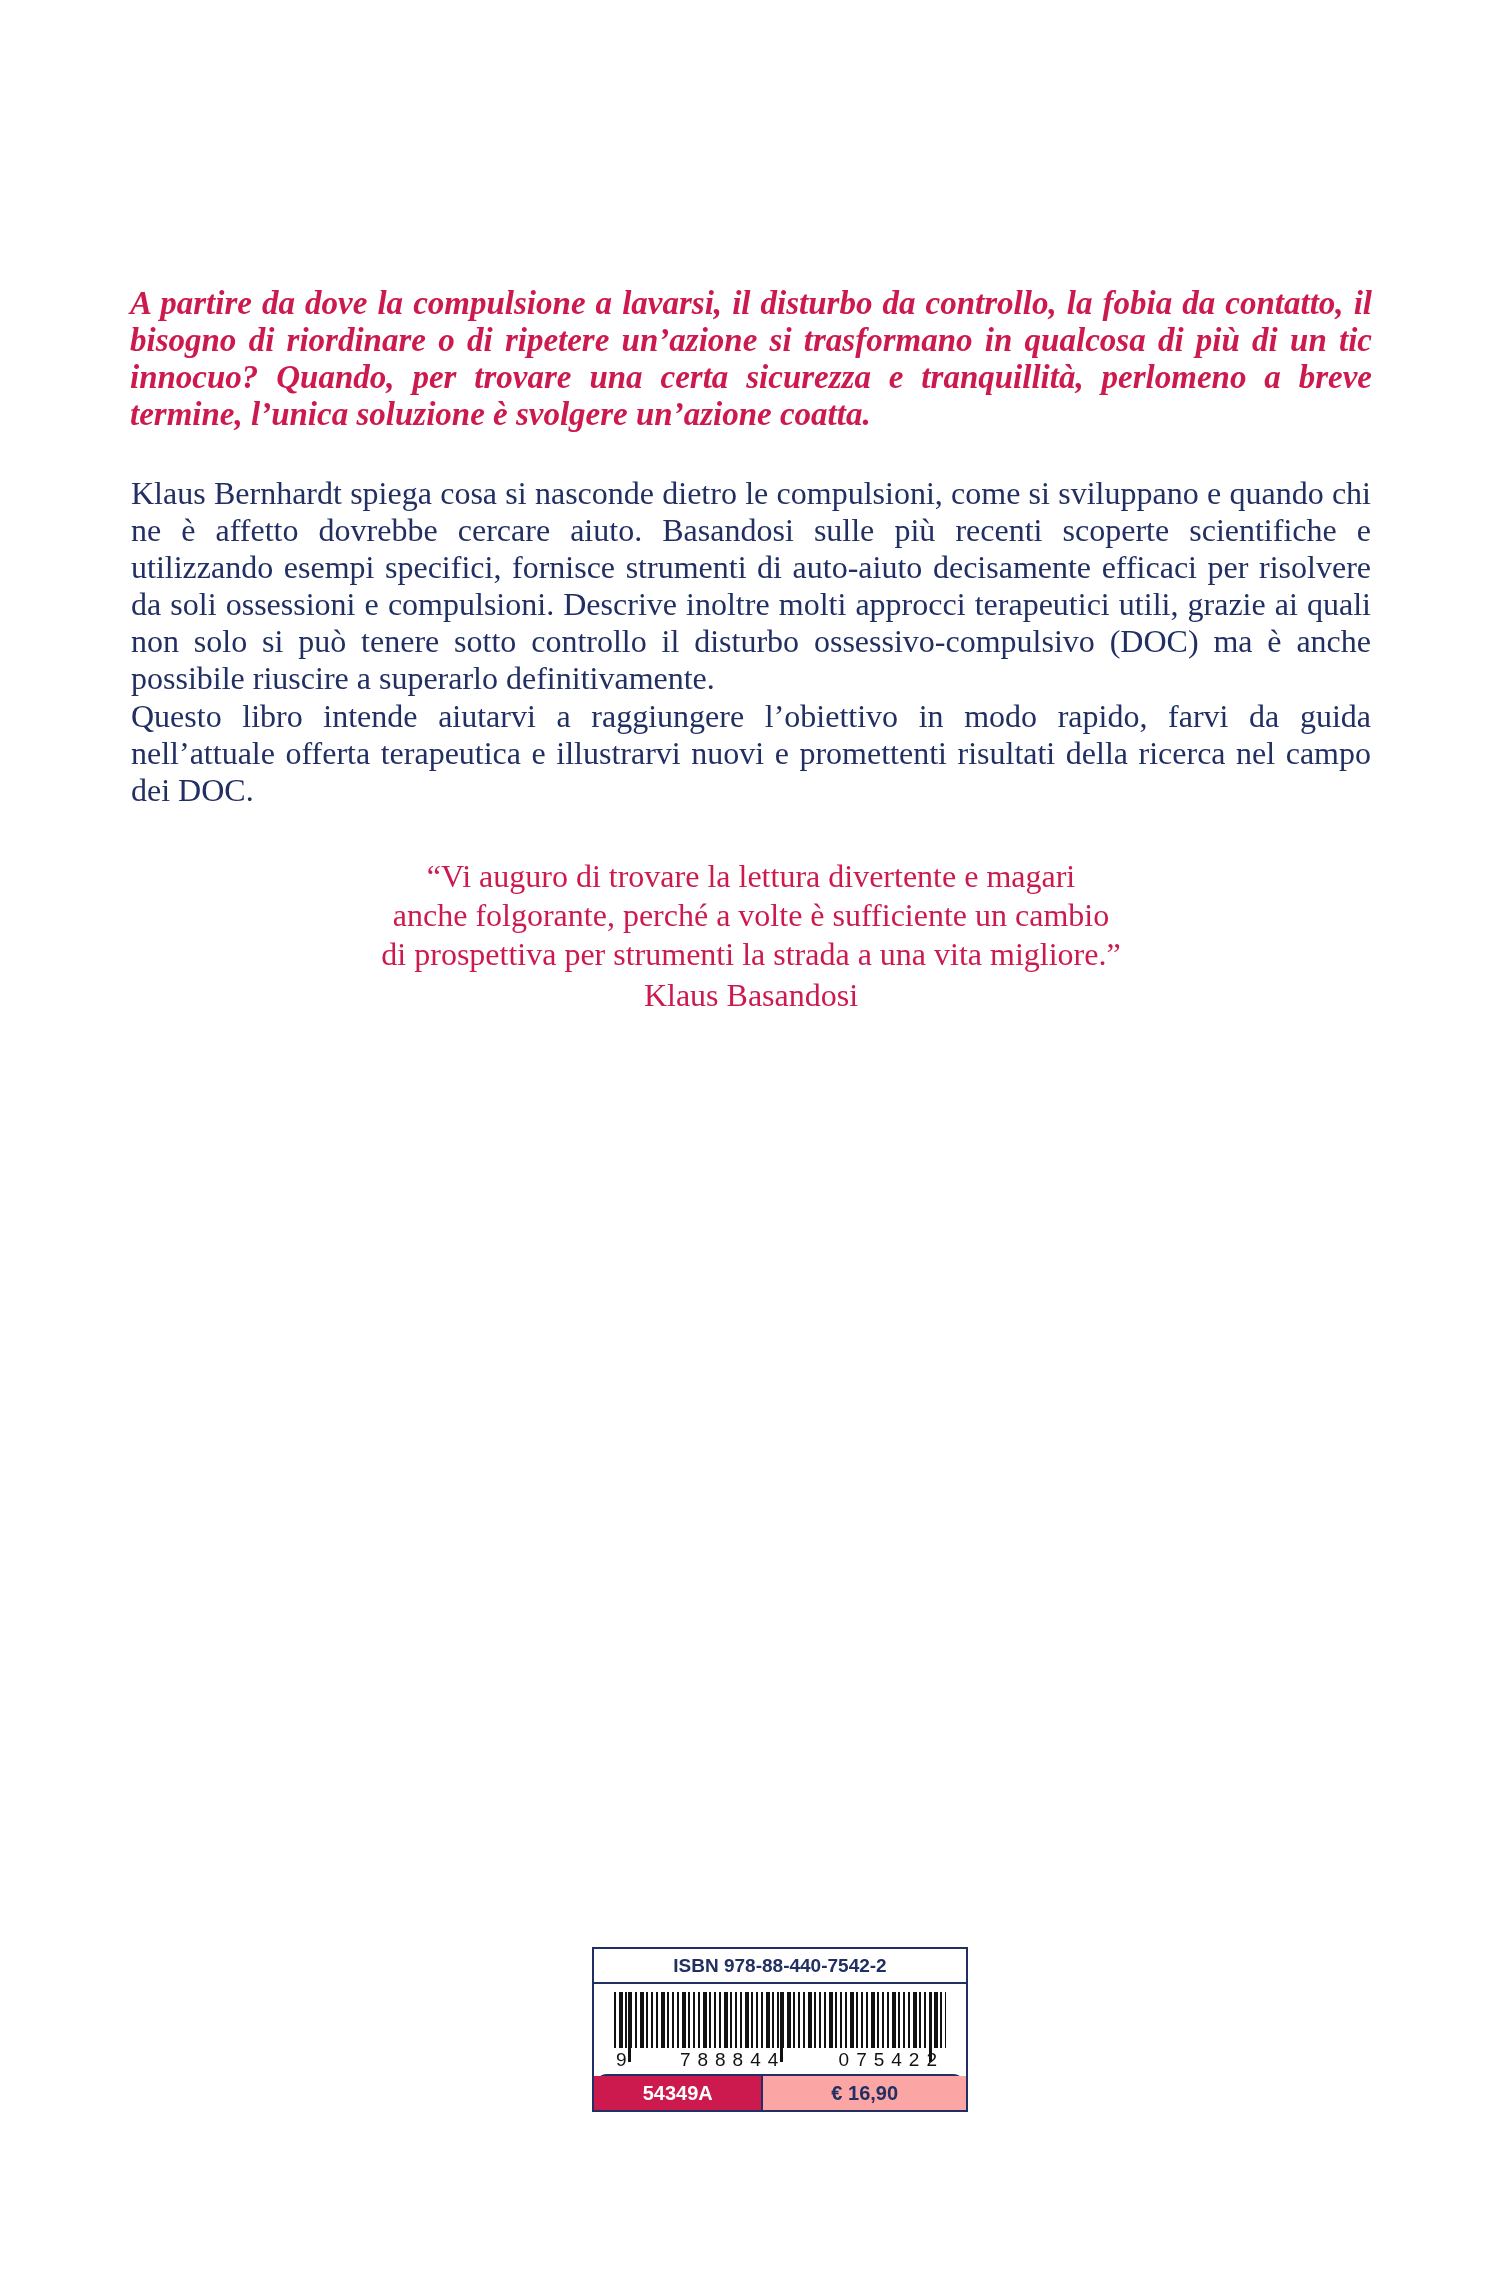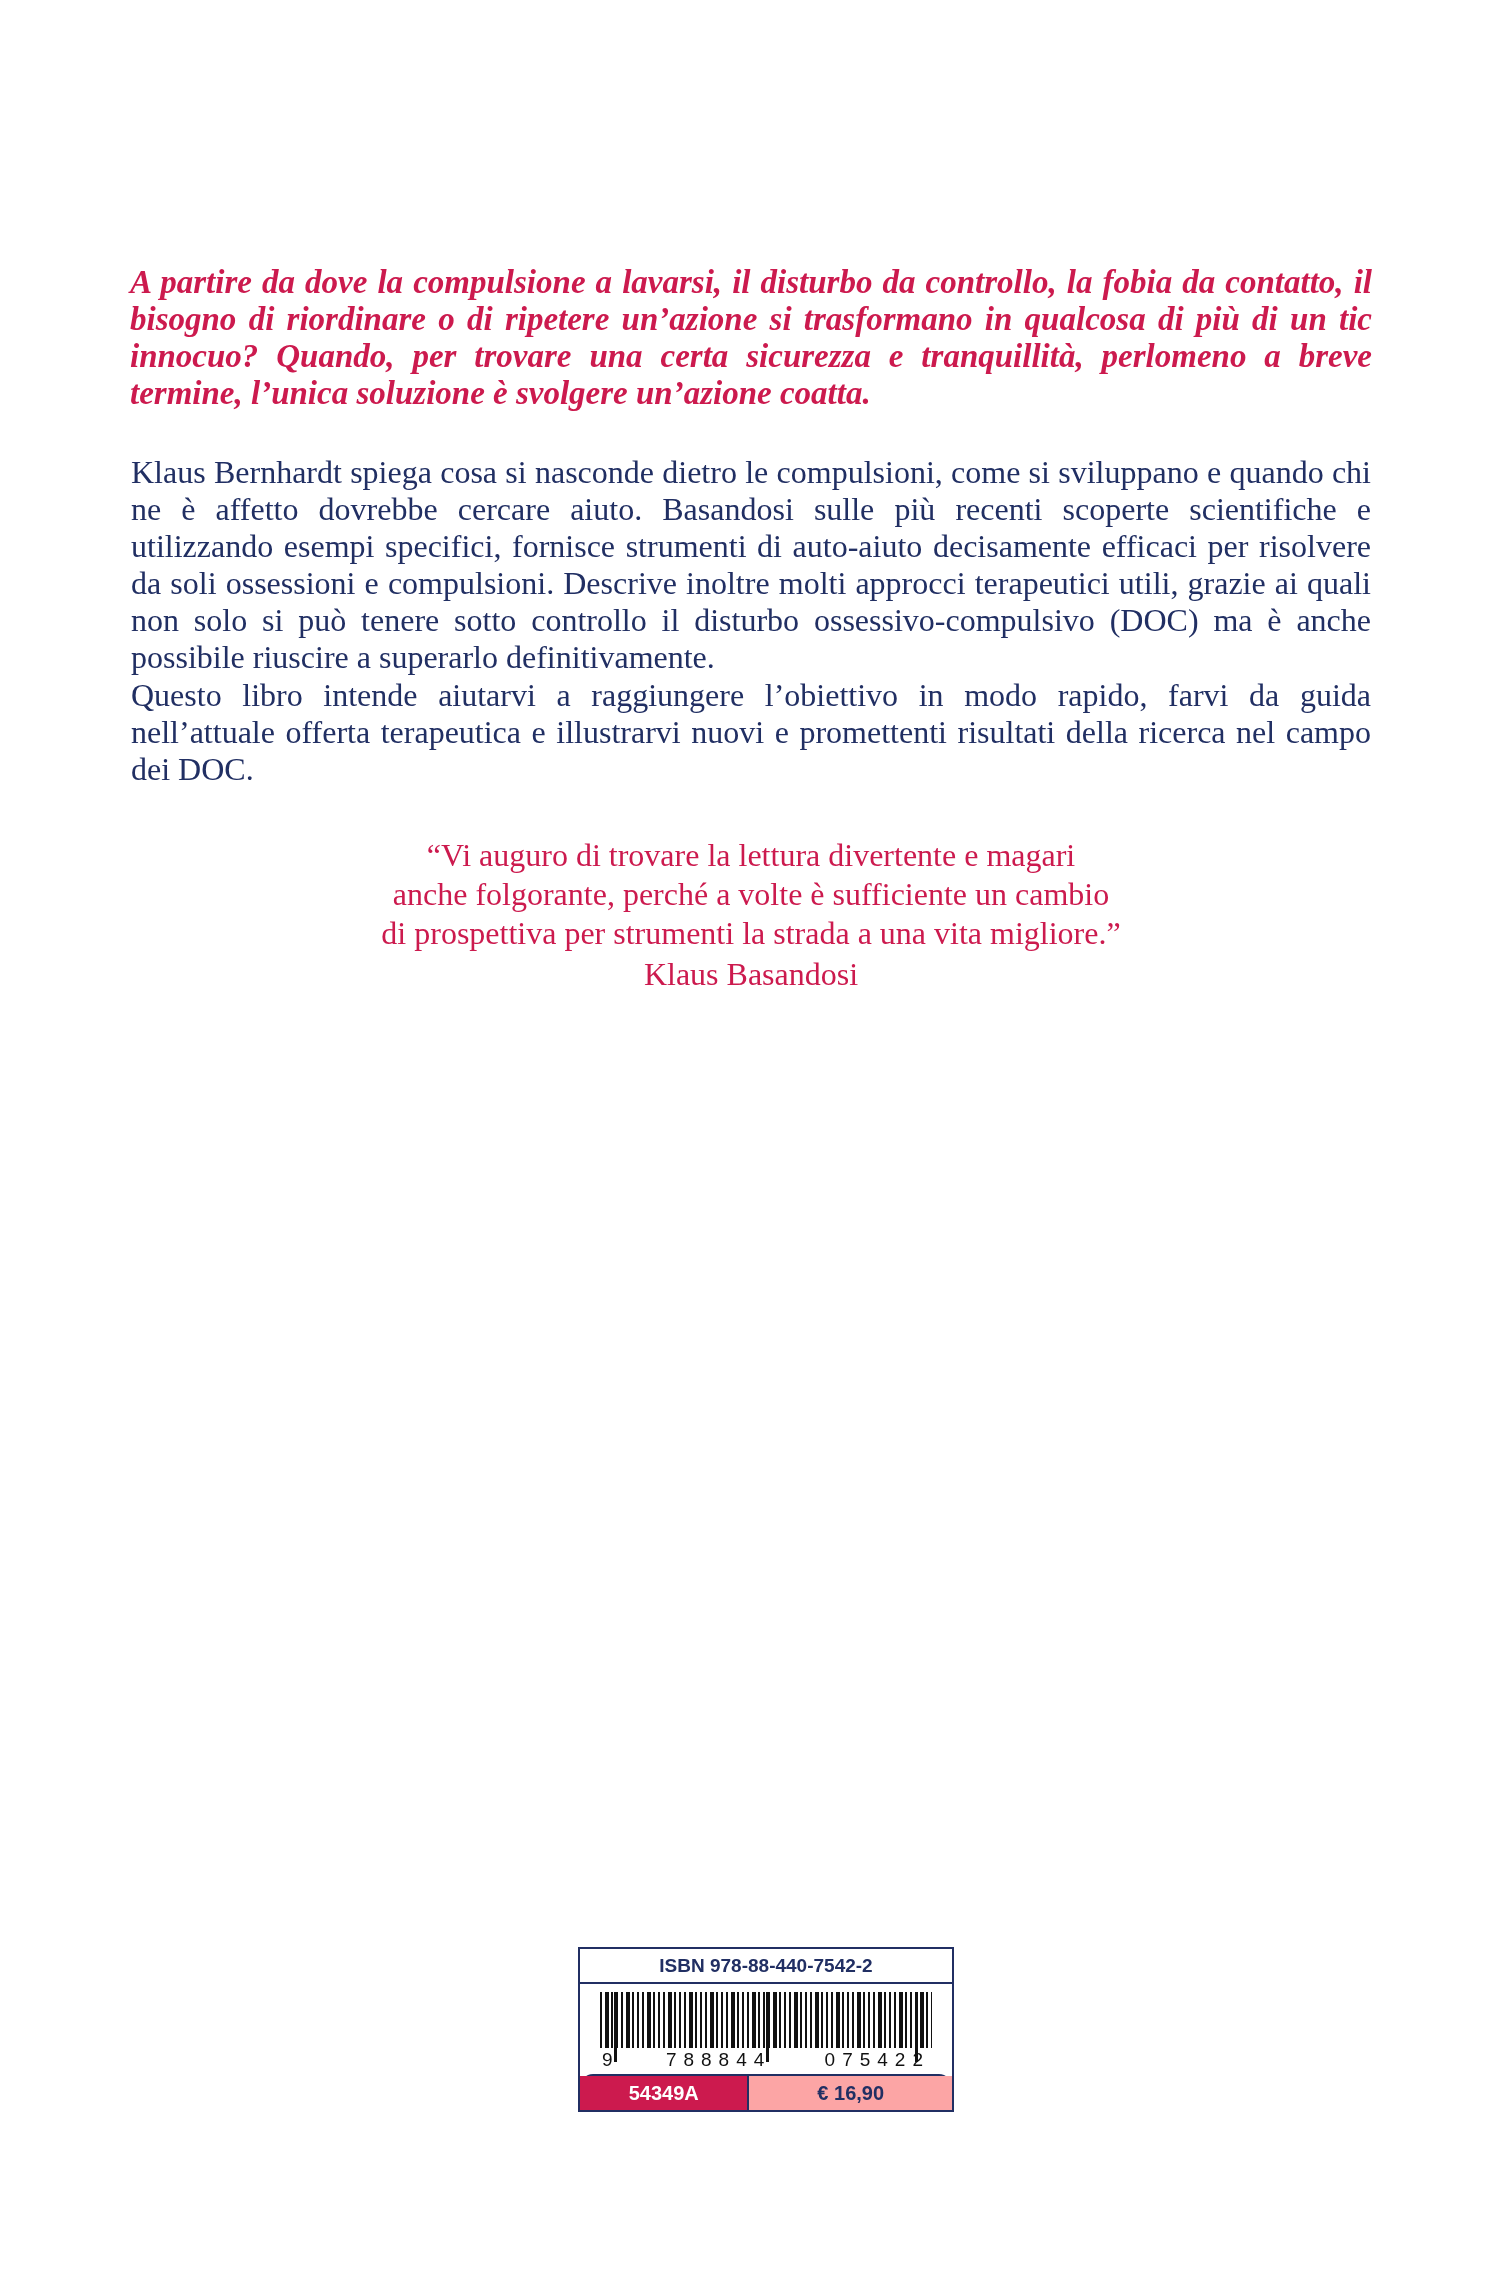--- a/index.html
+++ b/index.html
@@ -9,21 +9,21 @@
     height: 2281px;
     margin: 0 auto;
     background: #ffffff;
     font-family: "Liberation Serif", serif;
     overflow: hidden;
   }
   .text-block {
     position: absolute;
     left: 130px;
     width: 1242px;
-    top: 264px;
+    top: 285px;
   }
   .intro {
     color: #cc1a4e;
     font-weight: bold;
     font-style: italic;
     font-size: 33px;
     line-height: 37px;
     text-align: justify;
     margin: 0 0 42px 0;
   }
@@ -44,21 +44,21 @@
   }
   .quote-line { white-space: nowrap; }
   .quote-attribution { margin-top: 2px; }
 
   
   .isbn-box {
     position: absolute;
     top: 1947px;
     left: 50%;
     transform: translateX(-50%);
-    margin-left: 16px;
+    margin-left: 30px;
     width: 376px;
     border: 2px solid #212f63;
     background: #ffffff;
     font-family: "Liberation Sans", sans-serif;
     box-sizing: border-box;
   }
   .isbn-row {
     height: 33px;
     display: flex;
     align-items: center;

